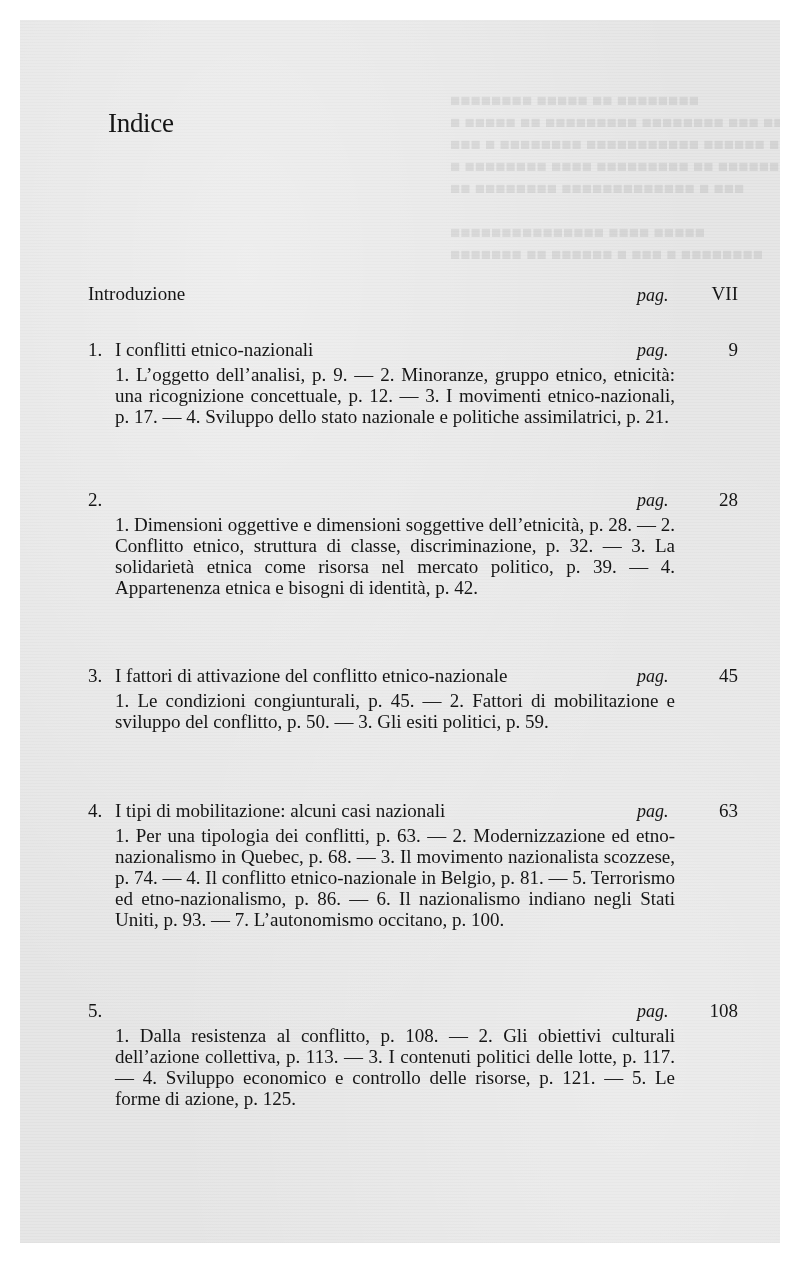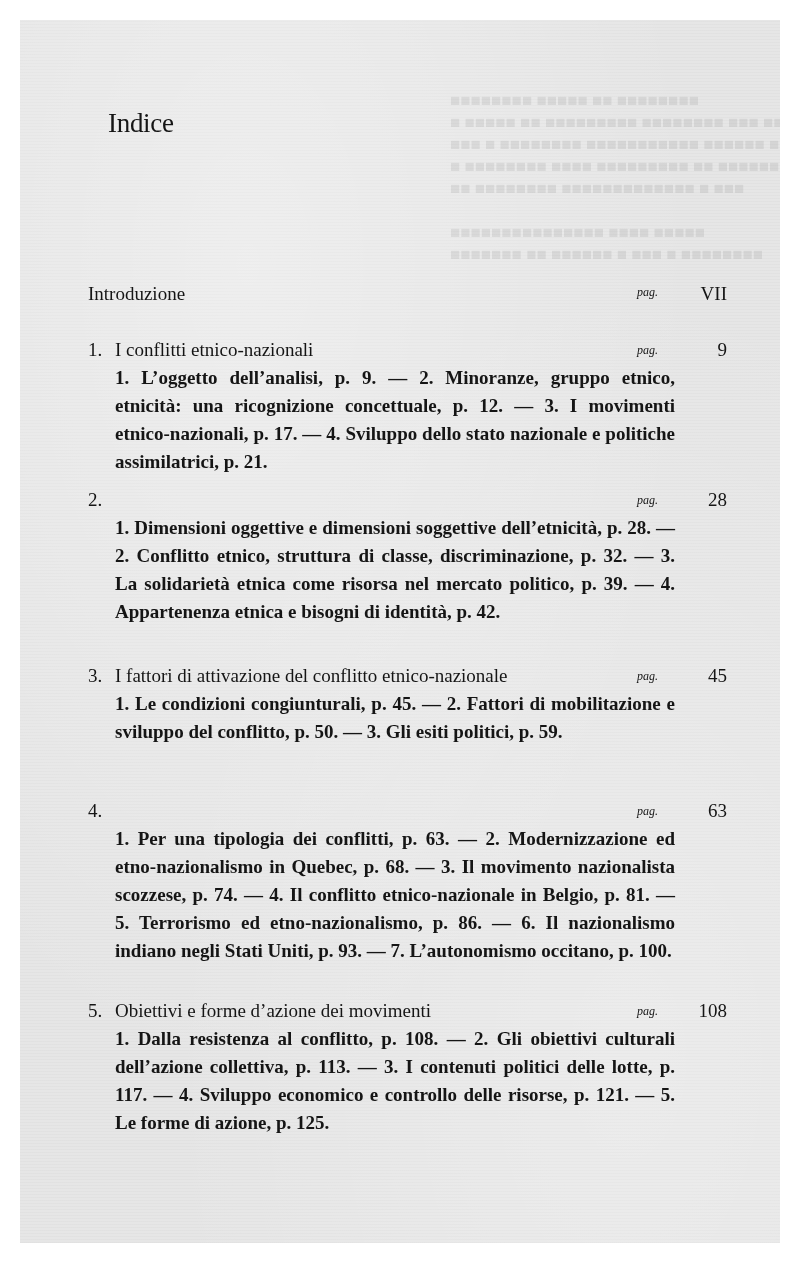--- a/index.html
+++ b/index.html
@@ -39,42 +39,41 @@
     letter-spacing: -0.3px;
   }
   .intro-row {
     position: absolute;
     left: 88px; top: 283px;
     width: 650px;
     height: 28px;
     font-size: 19px;
   }
   .intro-label { position: absolute; left: 0; top: 0; }
-  .pag { position: absolute; left: 549px; font-style: italic; font-size: 12px; }
-  .num { position: absolute; right: 11px; text-align: right; font-size: 19px; }
+  .pag { position: absolute; left: 549px; font-style: italic; font-size: 18px; }
+  .num { position: absolute; right: 0; text-align: right; font-size: 19px; }
   .chapter {
     position: absolute;
     left: 88px;
     width: 650px;
     font-size: 19px;
     line-height: 26.8px;
   }
   .ch-head { position: relative; height: 27px; }
   .ch-no { position: absolute; left: 0; top: 0; }
   .ch-title { position: absolute; left: 27px; top: 0; white-space: nowrap; }
   .ch-head .pag { top: 0; }
   .ch-head .num { top: 0; }
   .ch-body {
     margin-left: 27px;
     width: 560px;
     text-align: justify;
     font-size: 19px;
-    line-height: 28px;
+    line-height: 21px;
     hyphens: manual;
-    font-weight: bold;
   }
 </style>
 </head>
 <body>
 
 <div class="page">
 
   <div class="bleed" aria-hidden="true">
     <div>■■■■■■■■ ■■■■■ ■■ ■■■■■■■■</div>
     <div>■ ■■■■■ ■■ ■■■■■■■■■ ■■■■■■■■ ■■■ ■■■■■</div>
@@ -120,27 +119,27 @@
     <span class="ch-title">I fattori di attivazione del conflitto etnico-nazionale</span>
     <span class="pag">pag.</span>
     <span class="num">45</span>
   </div>
   <div class="ch-body">1. Le condizioni congiunturali, p. 45. — 2. Fattori di mobilita­zione e sviluppo del conflitto, p. 50. — 3. Gli esiti politici, p. 59.</div>
 </div>
 
 <div class="chapter" style="top:798px">
   <div class="ch-head">
     <span class="ch-no">4.</span>
+    <span class="ch-title">I tipi di mobilitazione: alcuni casi nazionali</span>
     <span class="pag">pag.</span>
     <span class="num">63</span>
   </div>
   <div class="ch-body">1. Per una tipologia dei conflitti, p. 63. — 2. Modernizzazione ed etno-nazionalismo in Quebec, p. 68. — 3. Il movimento na­zionalista scozzese, p. 74. — 4. Il conflitto etnico-nazionale in Belgio, p. 81. — 5. Terrorismo ed etno-nazionalismo, p. 86. — 6. Il nazionalismo indiano negli Stati Uniti, p. 93. — 7. L’au­tonomismo occitano, p. 100.</div>
 </div>
 
 <div class="chapter" style="top:998px">
   <div class="ch-head">
     <span class="ch-no">5.</span>
-    <span class="ch-title">Obiettivi e forme d’azione dei movimenti</span>
     <span class="pag">pag.</span>
     <span class="num">108</span>
   </div>
   <div class="ch-body">1. Dalla resistenza al conflitto, p. 108. — 2. Gli obiettivi cul­turali dell’azione collettiva, p. 113. — 3. I contenuti politici delle lotte, p. 117. — 4. Sviluppo economico e controllo delle risorse, p. 121. — 5. Le forme di azione, p. 125.</div>
 </div>
 
 </body></html>

